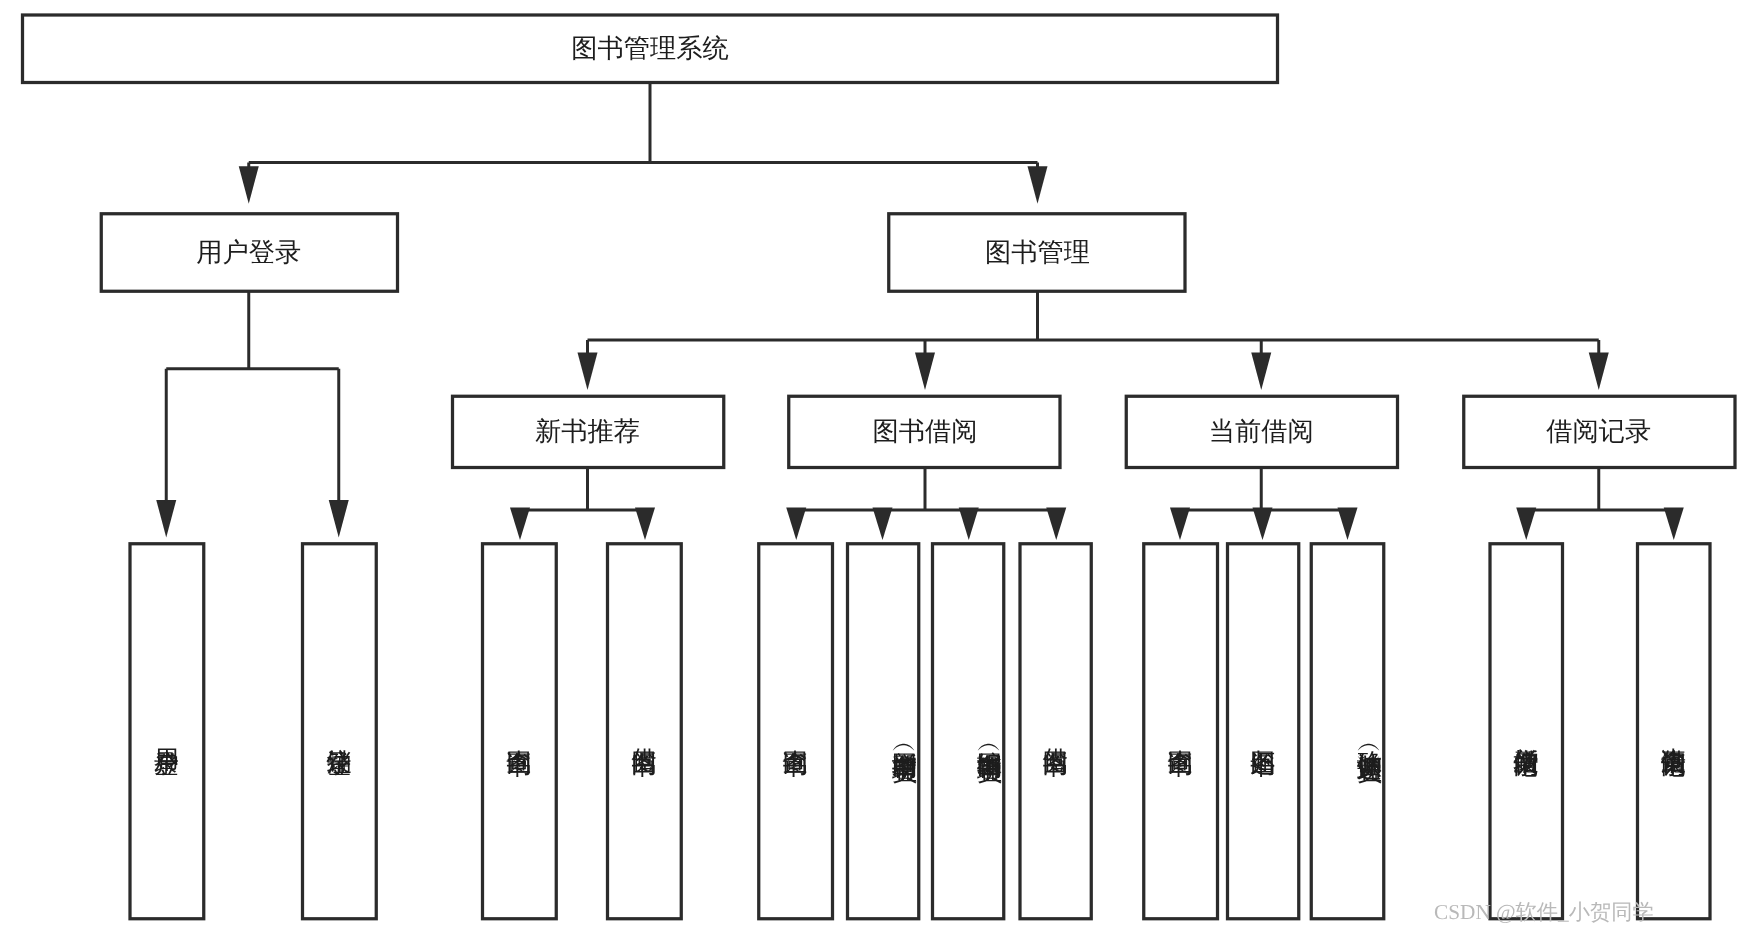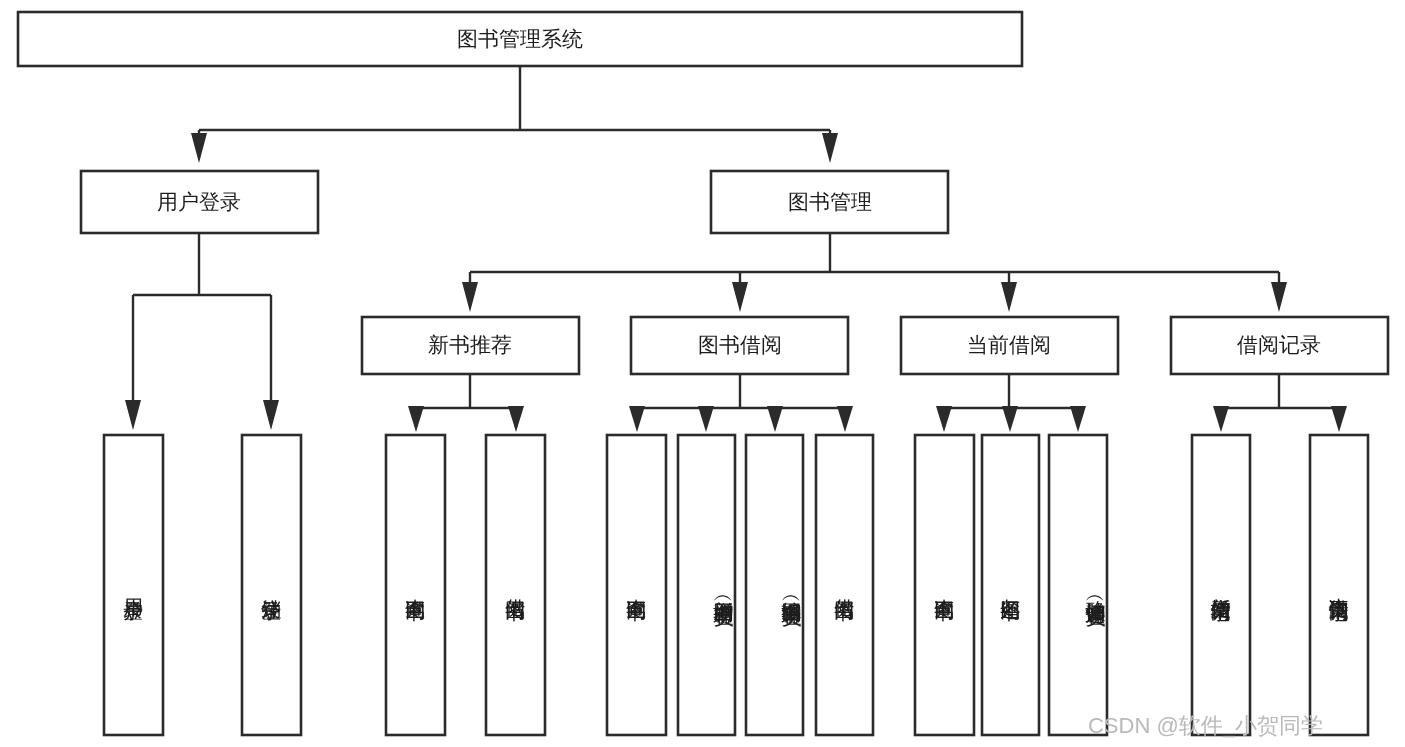--- a/index.html
+++ b/index.html
@@ -60,22 +60,22 @@
     display: flex;
     align-items: center;
     justify-content: center;
     white-space: nowrap;
     pointer-events: none;
   }
   .watermark {
     position: absolute;
     right: 8px;
     bottom: 6px;
-    font-family: Liberation Sans, sans-serif;
-    font-size: 22px;
+    font-family: Liberation Serif, serif;
+    font-size: 17px;
     color: #b9b9b9;
     white-space: nowrap;
     margin-left: 28px;
   }
 </style>
 </head>
 <body>
 
 <div id="diagram-root">
 

